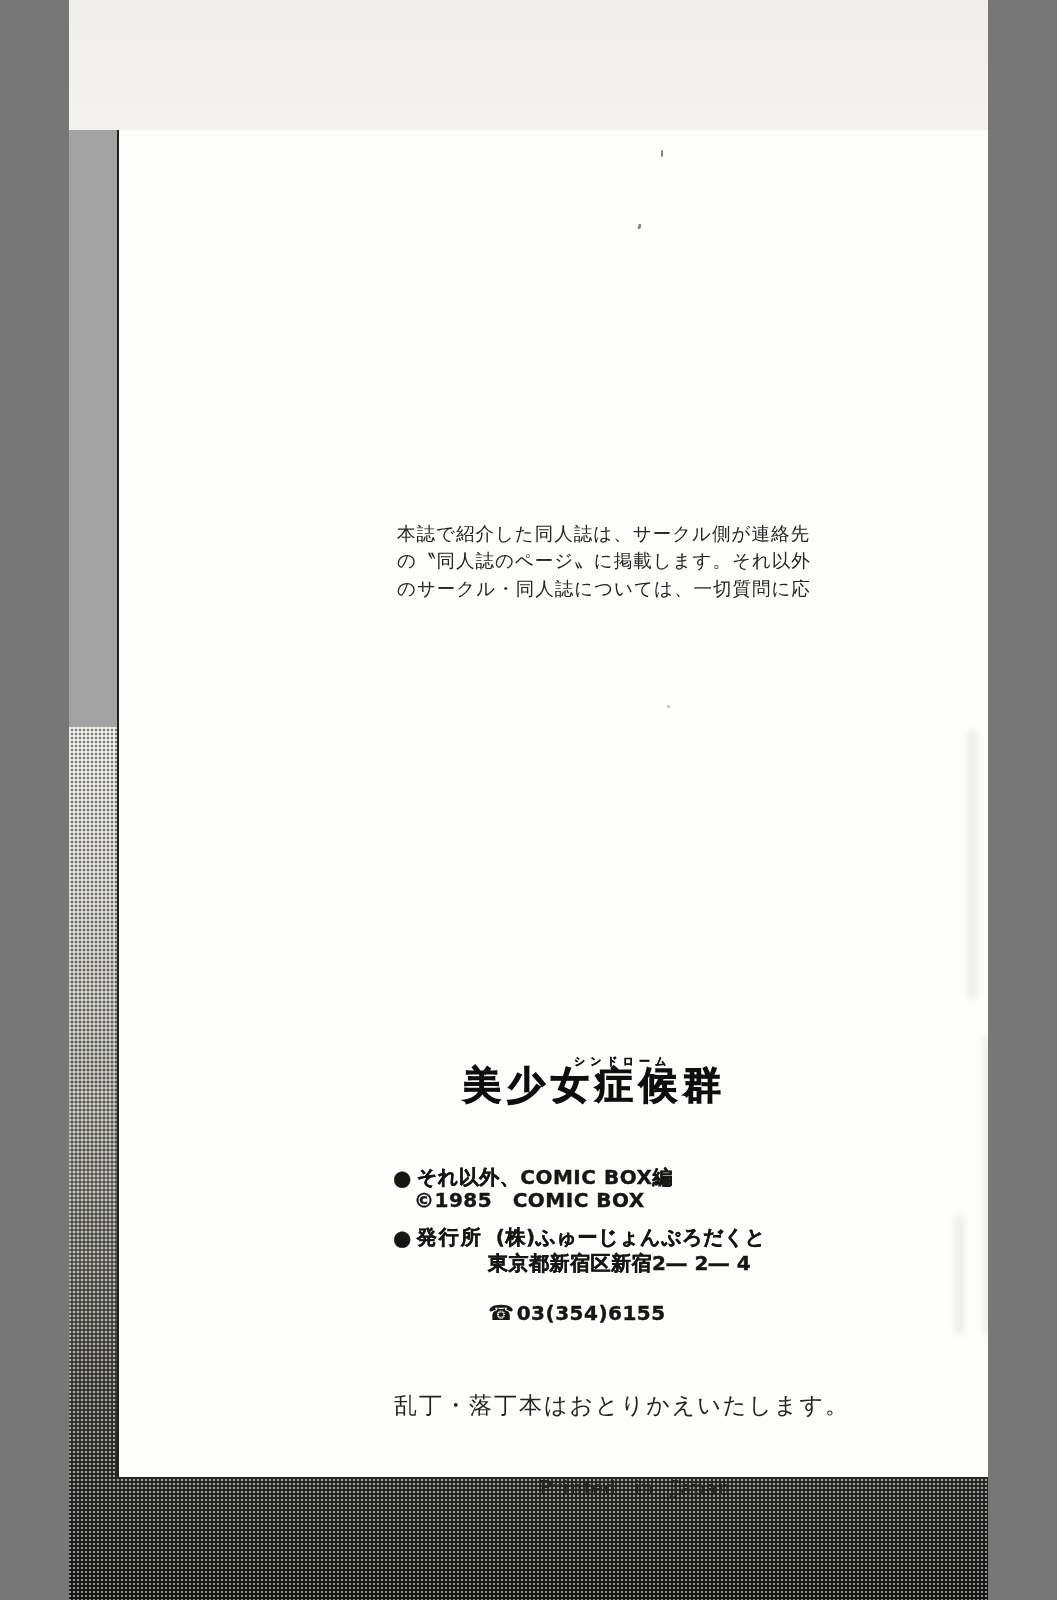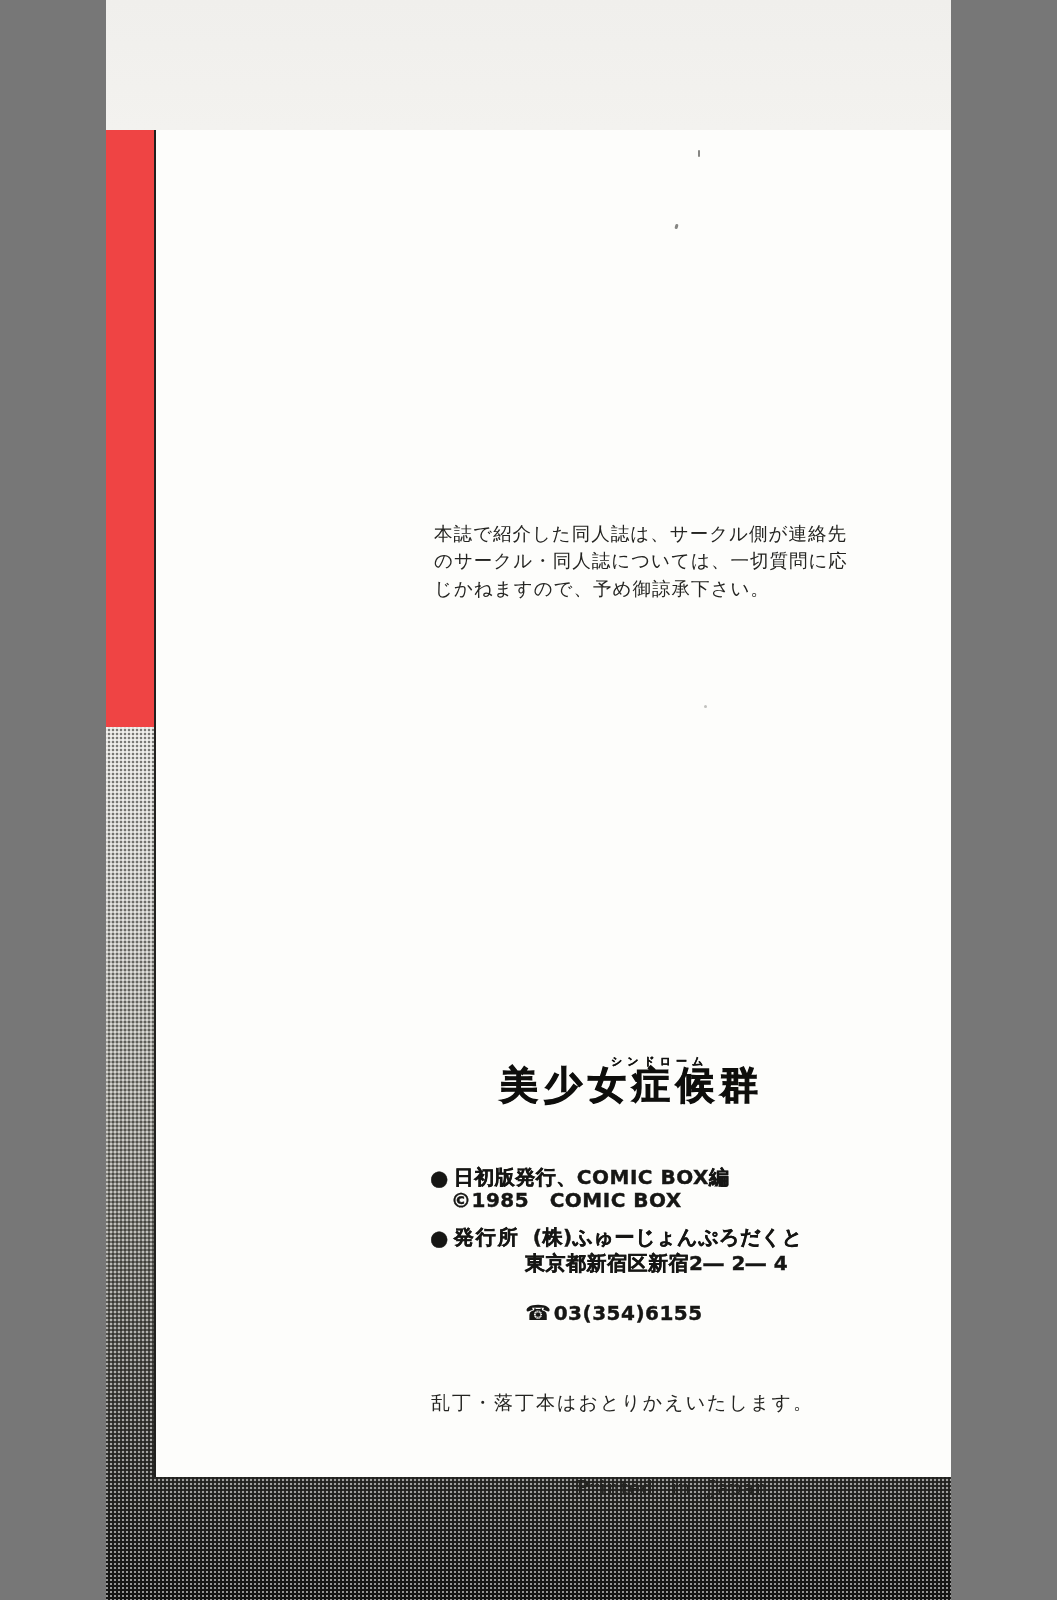--- a/index.html
+++ b/index.html
@@ -1,20 +1,20 @@
 <!DOCTYPE html>
 <html><head>
 <meta charset="utf-8">
 <style>
   html,body{margin:0;padding:0;background:#777;}
   #canvas{
     position:relative;
-    width:845px;height:1600px;
+    width:919px;height:1600px;
     margin:0 auto;
-    background:#ef4444;
+    background:#a3a3a3;
     overflow:hidden;
     font-family:"DejaVu Sans","Liberation Sans",sans-serif;
   }
   
   .backdrop-top{
     position:absolute;left:0;top:0;width:1057px;height:130px;
     background:linear-gradient(to bottom,#f0efec,#f3f2ef);
   }
   
   .halftone{
@@ -61,21 +61,21 @@
     position:absolute;font-size:20px;line-height:20px;letter-spacing:0.5px;
     white-space:nowrap;-webkit-text-stroke:0.4px #161614;
   }
   .bullet{font-size:21px;vertical-align:-1px;}
   .clabel{margin-left:5px;letter-spacing:2px;}
   .cvalue{margin-left:13px;}
   .cvalue.tight{margin-left:5px;}
   .postal{margin-left:37px;}
   .phone-glyph{font-size:21px;margin-right:2px;-webkit-text-stroke:0;}
 
-  .footer-line{font-size:19px;letter-spacing:2px;white-space:nowrap;}
+  .footer-line{font-size:23px;letter-spacing:2px;white-space:nowrap;}
   .printed{font-size:19px;letter-spacing:1px;word-spacing:10px;white-space:nowrap;margin-top:36px;}
 
   
   .smudge{
     position:absolute;border-radius:6px;
     background:rgba(115,105,92,0.10);
     filter:blur(3px);
   }
   .speck{position:absolute;background:rgba(70,70,66,0.65);border-radius:2px;}
 </style>
@@ -84,30 +84,30 @@
 
 <div id="canvas">
 
   <div class="backdrop-top"></div>
   <div class="halftone"></div>
 
   <div class="page">
 
     <div class="abs notice serif">
       <div>本誌で紹介した同人誌は、サークル側が連絡先</div>
+      <div>の〝同人誌のページ〟に掲載します。それ以外</div>
       <div>のサークル・同人誌については、一切質問に応</div>
-      <div>じかねますので、予め御諒承下さい。</div>
     </div>
 
     <div class="abs furigana gothic">シンドローム</div>
     <div class="abs main-title gothic">美少女症候群</div>
 
 
     <div class="crow gothic" style="top:1037px;left:274px">
-      <span class="bullet">●</span><span class="cvalue tight">日初版発行、COMIC BOX編</span>
+      <span class="bullet">●</span><span class="cvalue tight">それ以外、COMIC BOX編</span>
     </div>
 
     <div class="crow gothic" style="top:1060px;left:295px">
       <span>©1985　COMIC BOX</span>
     </div>
 
     <div class="crow gothic" style="top:1097px;left:274px">
       <span class="bullet">●</span><span class="clabel">発行所</span><span class="cvalue">(株)ふゅーじょんぷろだくと</span>
     </div>
 

